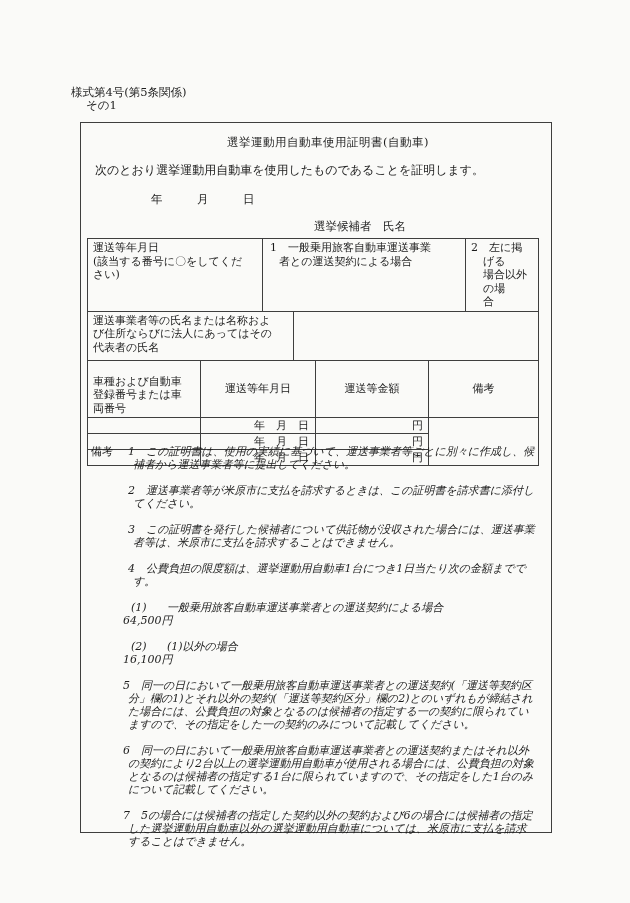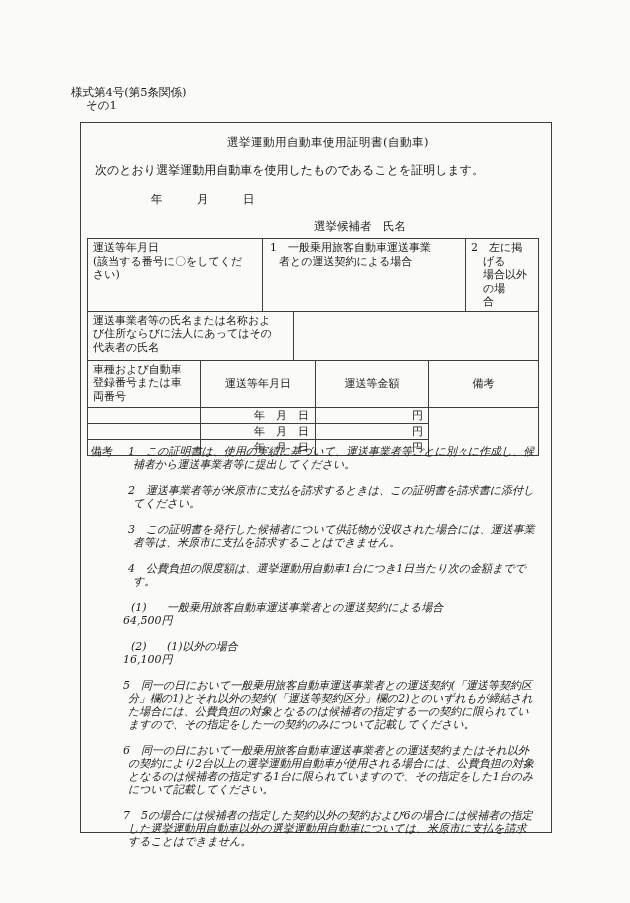--- a/index.html
+++ b/index.html
@@ -38,21 +38,21 @@
     vertical-align: top;
     padding: 2px 5px;
     white-space: pre-line;
     overflow: hidden;
   }
   .t1 td { height: 46px; }
   .t1 .opt1 { padding-left: 16px; text-indent: -9px; }
   .t1 .opt2 { padding-left: 17px; text-indent: -12px; }
   .t2 td { height: 49px; }
   .t3 .head td { height: 47px; vertical-align: middle; text-align: center; }
-  .t3 .head td.vehicle { text-align: left; vertical-align: top; padding-top: 2px; }
+  .t3 .head td.vehicle { text-align: left; vertical-align: top; padding-top: 14px; }
   .t3 .drow td { height: 16px; line-height: 13px; padding: 1px 4px; }
   .t3 .drow .date-cell { text-align: right; padding-right: 6px; }
   .t3 .drow .amount-cell { text-align: right; padding-right: 5px; }
 
   .notes {
     position: absolute; top: 322px; left: 10px;
     display: flex; align-items: flex-start;
     font-size: 11px; line-height: 13px;
   }
   .notes-label { width: 24px; flex: 0 0 24px; margin-right: 8px; white-space: nowrap; }

